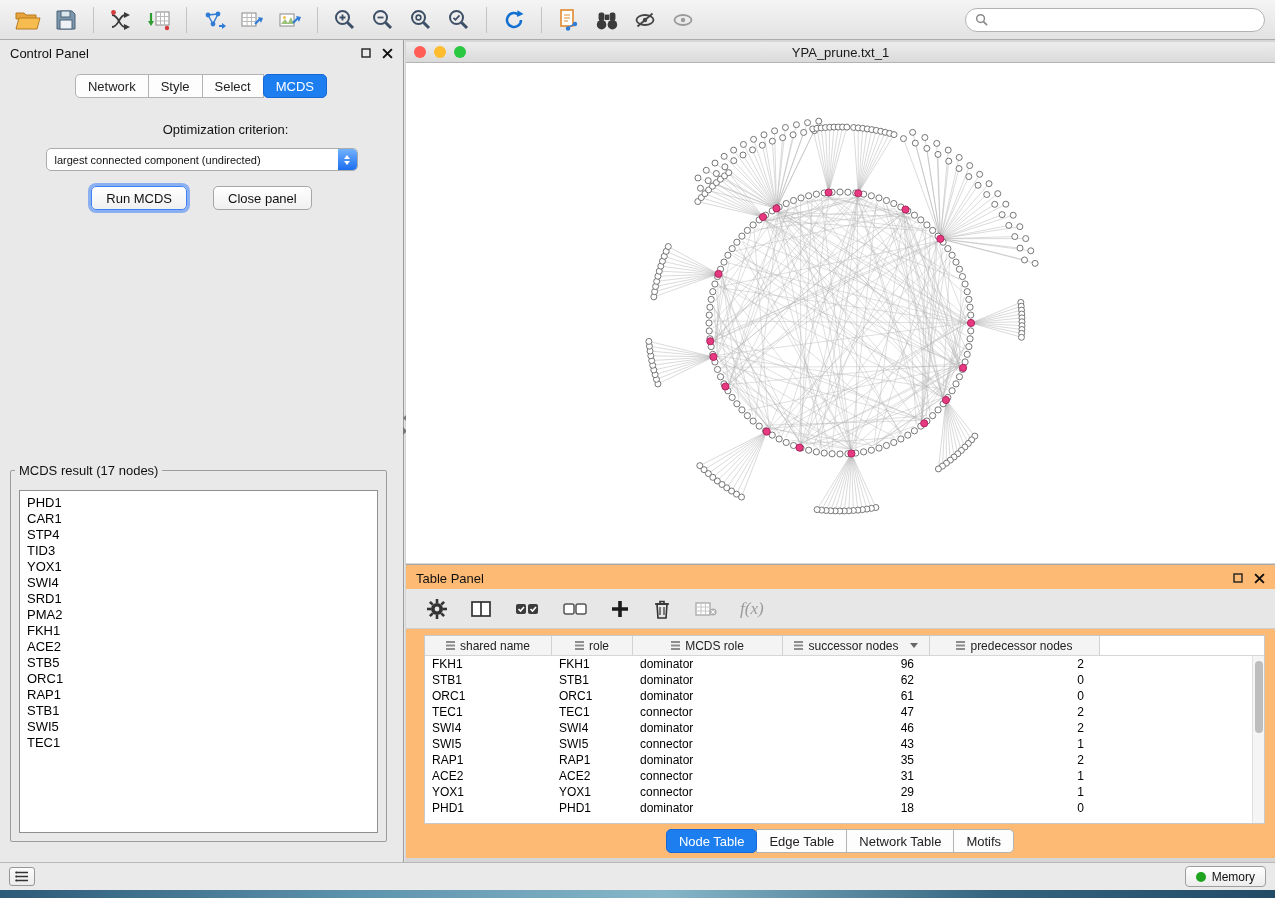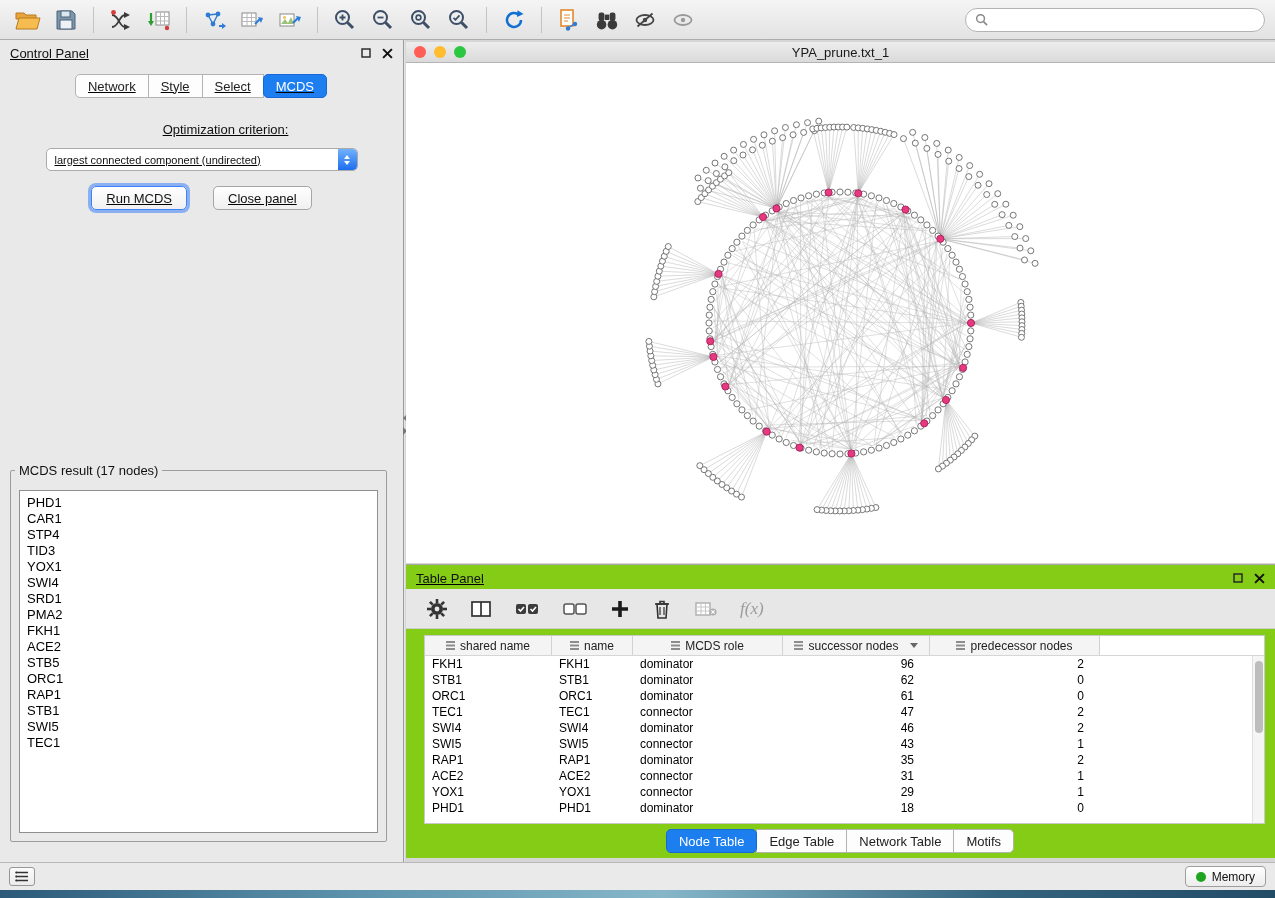--- a/index.html
+++ b/index.html
@@ -12,21 +12,21 @@
   .tb{width:36px;height:32px;display:flex;align-items:center;justify-content:center;background:transparent;border:none;padding:0;cursor:default;}
   .sep{width:1px;height:26px;background:#c3c3c3;margin:0 7px;}
   .searchbox{margin-left:auto;width:300px;height:24px;background:#fff;border:1px solid #b3b3b3;border-radius:13px;
     display:flex;align-items:center;padding:0 9px;gap:6px;box-sizing:border-box;}
   .searchbox input{border:none;outline:none;flex:1;font-size:13px;background:transparent;font-family:"Liberation Sans",sans-serif;}
 
   
   .main{position:absolute;top:40px;left:0;right:0;bottom:36px;}
 
   
-  .control-panel{position:absolute;top:0;left:0;width:404px;bottom:0;background:#e9e9e9;border-right:1px solid #9c9c9c;box-sizing:border-box;text-decoration:underline;}
+  .control-panel{position:absolute;top:0;left:0;width:404px;bottom:0;background:#e9e9e9;border-right:1px solid #9c9c9c;box-sizing:border-box;}
   .panel-header{height:26px;display:flex;align-items:center;padding:0 10px;font-size:13px;color:#111;}
   .win-btns{margin-left:auto;display:flex;gap:9px;align-items:center;}
   .win-btn{display:flex;align-items:center;justify-content:center;width:12px;height:12px;}
   .cp-tabs,.tp-tabs{display:flex;justify-content:center;}
   .cp-tabs{margin-top:8px;}
   .tab{height:22px;padding:0 12px;font-size:13px;background:#fdfdfd;border:1px solid #b3b3b3;margin-left:-1px;
     display:flex;align-items:center;color:#222;cursor:default;}
   .tab:first-child{border-radius:5px 0 0 5px;}
   .tab:last-child{border-radius:0 5px 5px 0;}
   .tab.active{background:#1d7ef0;border-color:#1668d8;color:#fff;border-radius:5px;position:relative;z-index:1;}
@@ -51,21 +51,21 @@
   .right{position:absolute;left:405px;top:0;right:0;bottom:0;background:#d6d6d6;}
   .net-window{position:absolute;top:2px;left:1px;right:0;height:520px;}
   .net-titlebar{height:20px;background:linear-gradient(#ededed,#dadada);border-bottom:1px solid #b4b4b4;
     display:flex;align-items:center;padding:0 8px;position:relative;}
   .lights{display:flex;gap:8px;z-index:2;}
   .light{width:12px;height:12px;border-radius:50%;}
   .light.red{background:#ff5d55;}.light.yellow{background:#febc2e;}.light.green{background:#2ac840;}
   .net-title{position:absolute;left:0;right:0;text-align:center;font-size:13px;color:#191919;}
   .net-canvas{height:500px;background:#fff;overflow:hidden;}
 
-  .table-panel{position:absolute;left:1px;right:0;top:524px;bottom:4px;background:#84cc16;border-top:1px solid #a8a8a8;text-decoration:underline;}
+  .table-panel{position:absolute;left:1px;right:0;top:524px;bottom:4px;background:#fdba74;border-top:1px solid #a8a8a8;}
   .tp-toolbar{position:absolute;top:24px;left:0;right:0;height:40px;background:#e7e7e7;border-bottom:1px solid #cfcfcf;
     display:flex;align-items:center;padding:0 20px;gap:22px;box-sizing:border-box;}
   .tpi{display:flex;align-items:center;justify-content:center;background:none;border:none;padding:0;height:26px;}
   .fx{font-family:"Liberation Serif",serif;font-style:italic;font-size:17px;color:#9b9b9b;}
   .tp-table{position:absolute;top:70px;left:18px;right:10px;bottom:34px;background:#fff;border:1px solid #c9c9c9;overflow:hidden;}
   .thead{display:flex;height:19px;border-bottom:1px solid #d6d6d6;}
   .th{display:flex;align-items:center;justify-content:center;gap:5px;font-size:12px;color:#222;background:#f4f4f4;
     border-right:1px solid #d2d2d2;box-sizing:border-box;}
   .th.filler{background:#fff;border-right:none;flex:1;}
   .chev{width:0;height:0;border-left:4px solid transparent;border-right:4px solid transparent;border-top:5px solid #666;margin-left:6px;}
@@ -1020,21 +1020,21 @@
                 <span>shared name</span>
               </div>
               <div class="th" style="width: 81px;">
                 <svg width="9" height="9" viewBox="0 0 9 9">
                   <g fill="#8d8d8d">
                     <rect width="9" height="2"></rect>
                     <rect y="3.5" width="9" height="2"></rect>
                     <rect y="7" width="9" height="2"></rect>
                   </g>
                 </svg>
-                <span>name</span>
+                <span>role</span>
               </div>
               <div class="th" style="width: 150px;">
                 <svg width="9" height="9" viewBox="0 0 9 9">
                   <g fill="#8d8d8d">
                     <rect width="9" height="2"></rect>
                     <rect y="3.5" width="9" height="2"></rect>
                     <rect y="7" width="9" height="2"></rect>
                   </g>
                 </svg>
                 <span>MCDS role</span>

